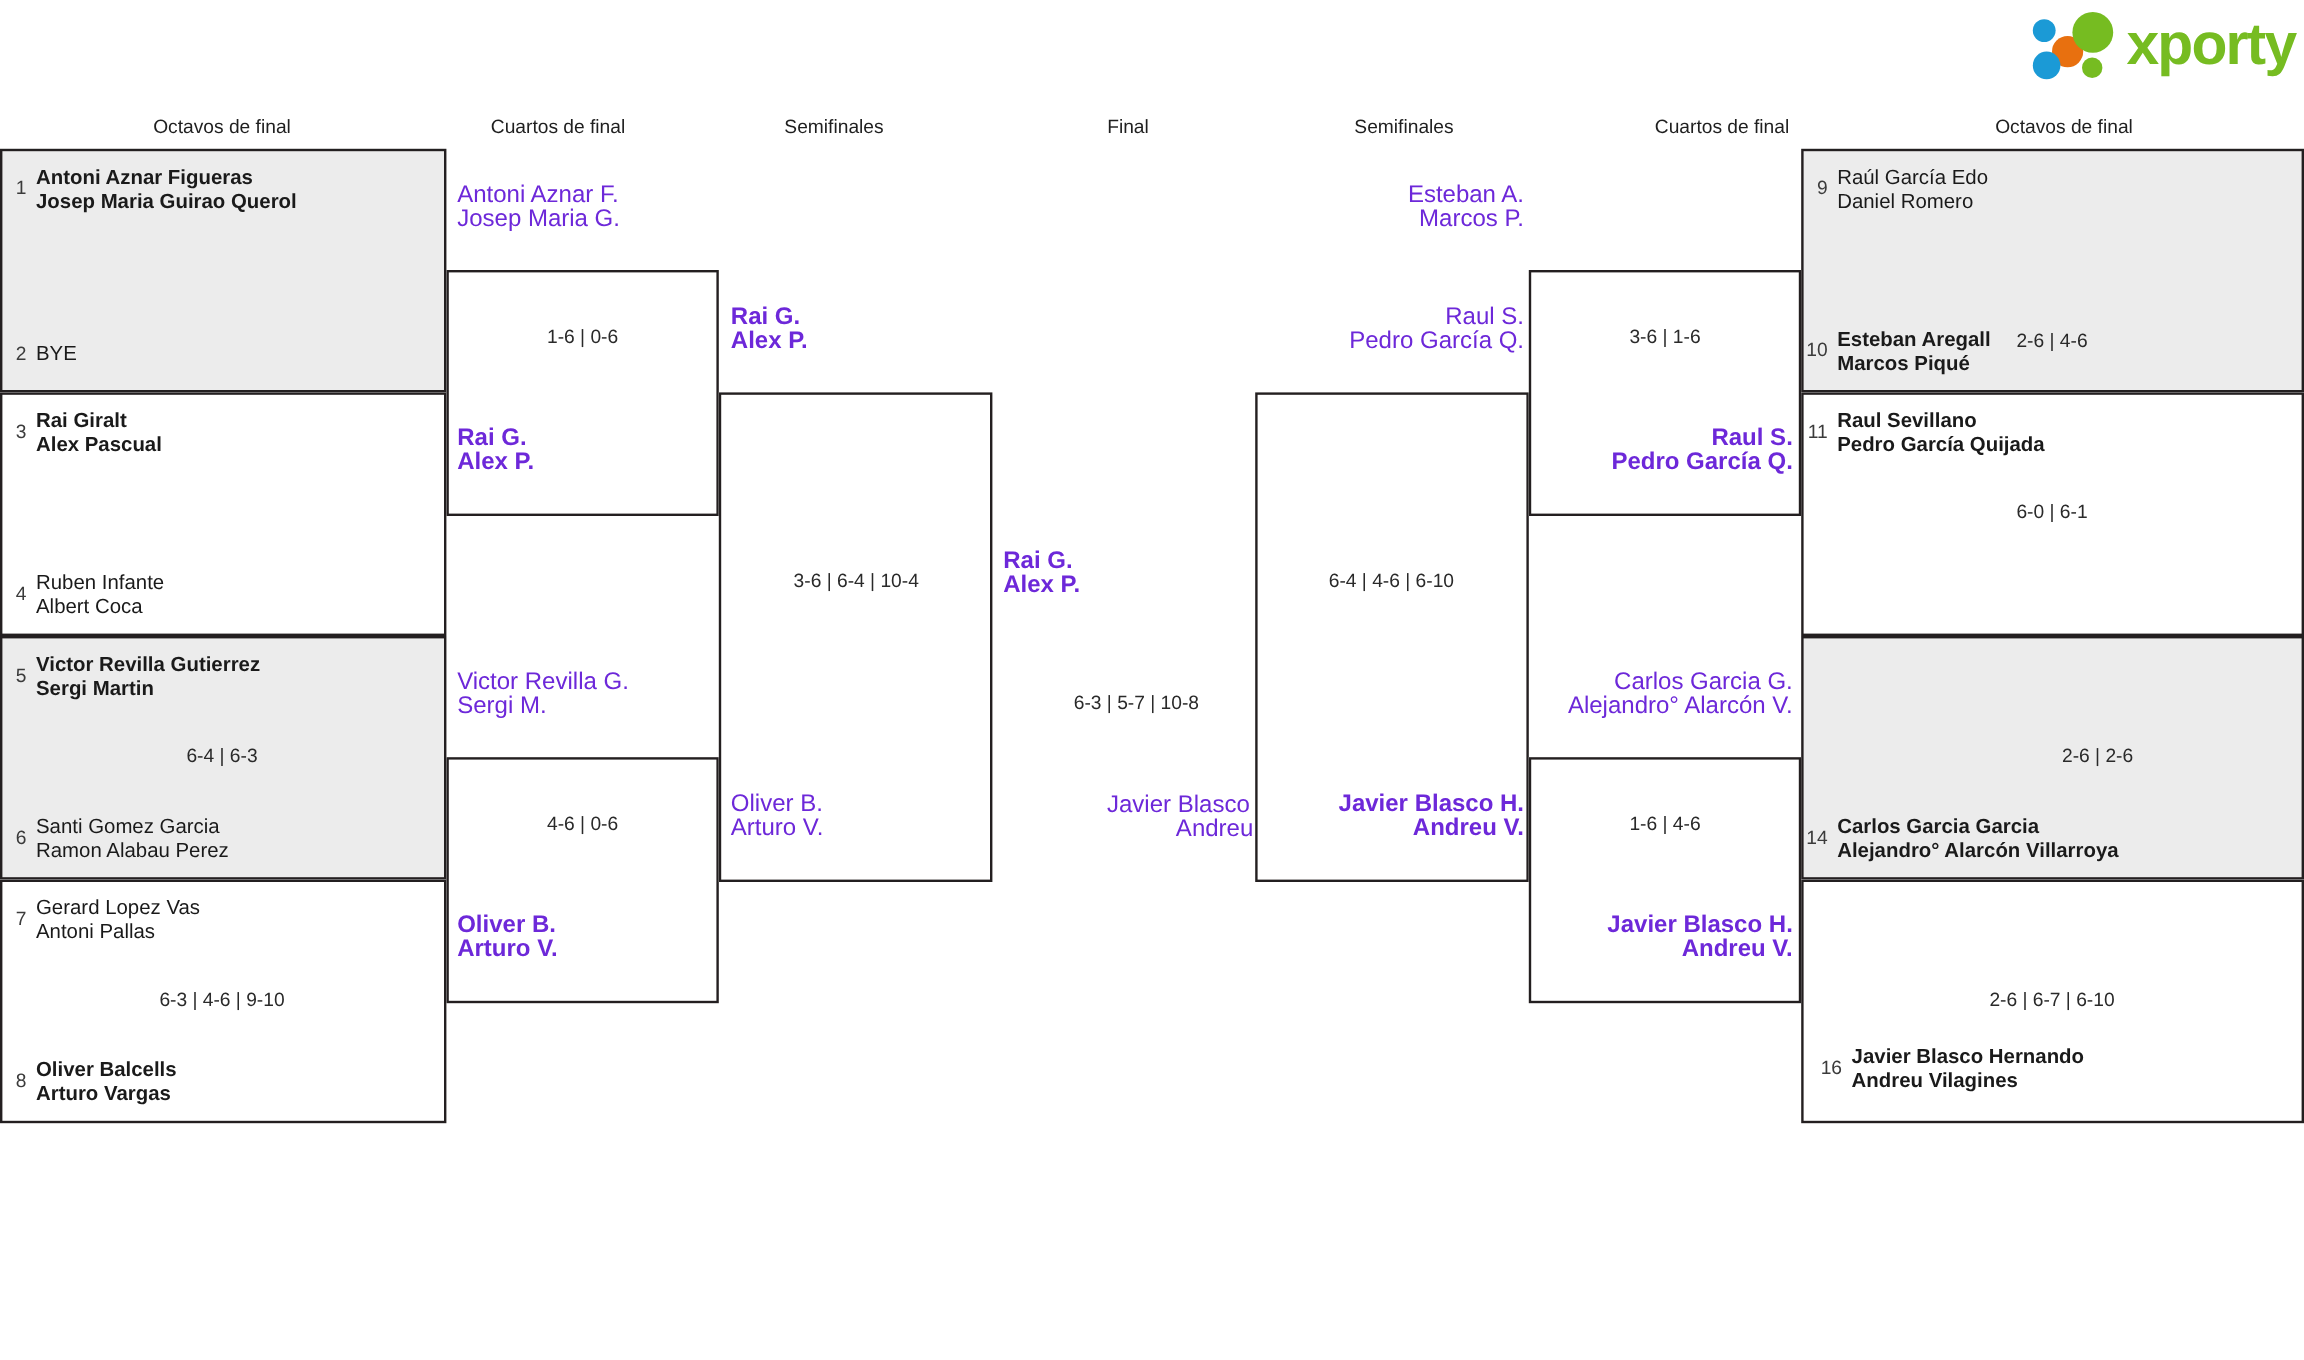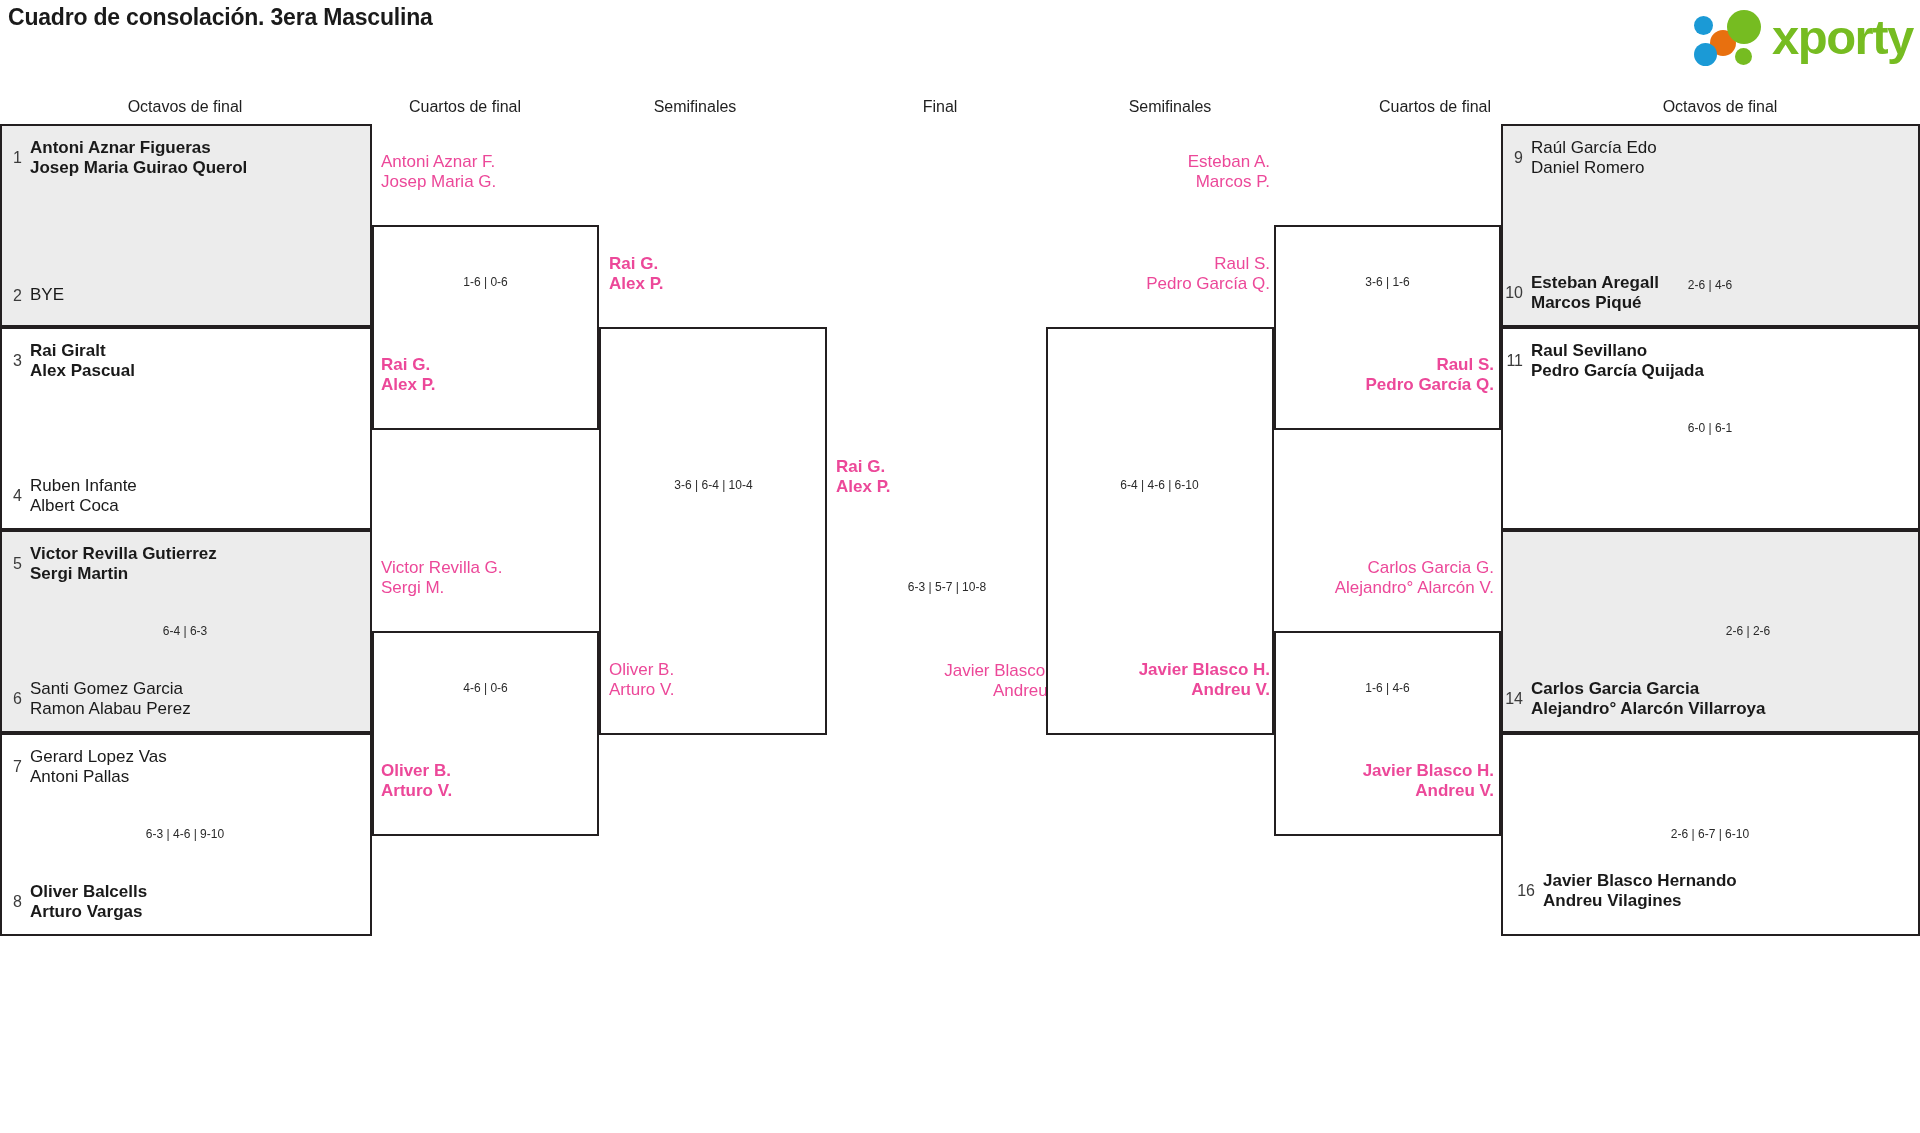--- a/index.html
+++ b/index.html
@@ -47,39 +47,38 @@
     font-size: 16px; color: #3b3b3b; width: 26px;
     text-align: right; padding-right: 8px; line-height: 21px;
     flex: 0 0 26px;
   }
   .seed.pad-top { padding-top: 9px; }
   .names { font-size: 17px; line-height: 20px; color: #1a1a1a; white-space: nowrap; }
   .names.win { font-weight: bold; }
 
   
   .fname {
-    position: absolute; font-size: 17px; line-height: 20px;
-    color: #ec4899; white-space: nowrap;
+    position: absolute; font-size: 20px; line-height: 20px;
+    color: #6d28d9; white-space: nowrap;
   }
   .fname.win { font-weight: bold; }
   .fname.ralign { text-align: right; }
 
   
   .score {
-    position: absolute; font-size: 12px; color: #2a2a2a;
+    position: absolute; font-size: 16px; color: #2a2a2a;
     line-height: 20px; white-space: nowrap; text-align: center;
   }
 </style>
 </head>
 <body>
 
 <div id="root">
 
   <div class="title-block">
-    <div class="title-line">Cuadro de consolación. 3era Masculina</div>
   </div>
 
   <div class="logo">
     <div class="logo-dots">
       <span class="dot" style="left:0px;  top:6px;  width:19px; height:19px; background:#1b9ad6;"></span>
       <span class="dot" style="left:16px; top:20px; width:26px; height:26px; background:#e8700f;"></span>
       <span class="dot" style="left:0px;  top:33px; width:23px; height:23px; background:#1b9ad6;"></span>
       <span class="dot" style="left:33px; top:0px;  width:34px; height:34px; background:#76bc21;"></span>
       <span class="dot" style="left:41px; top:38px; width:17px; height:17px; background:#76bc21;"></span>
     </div>

